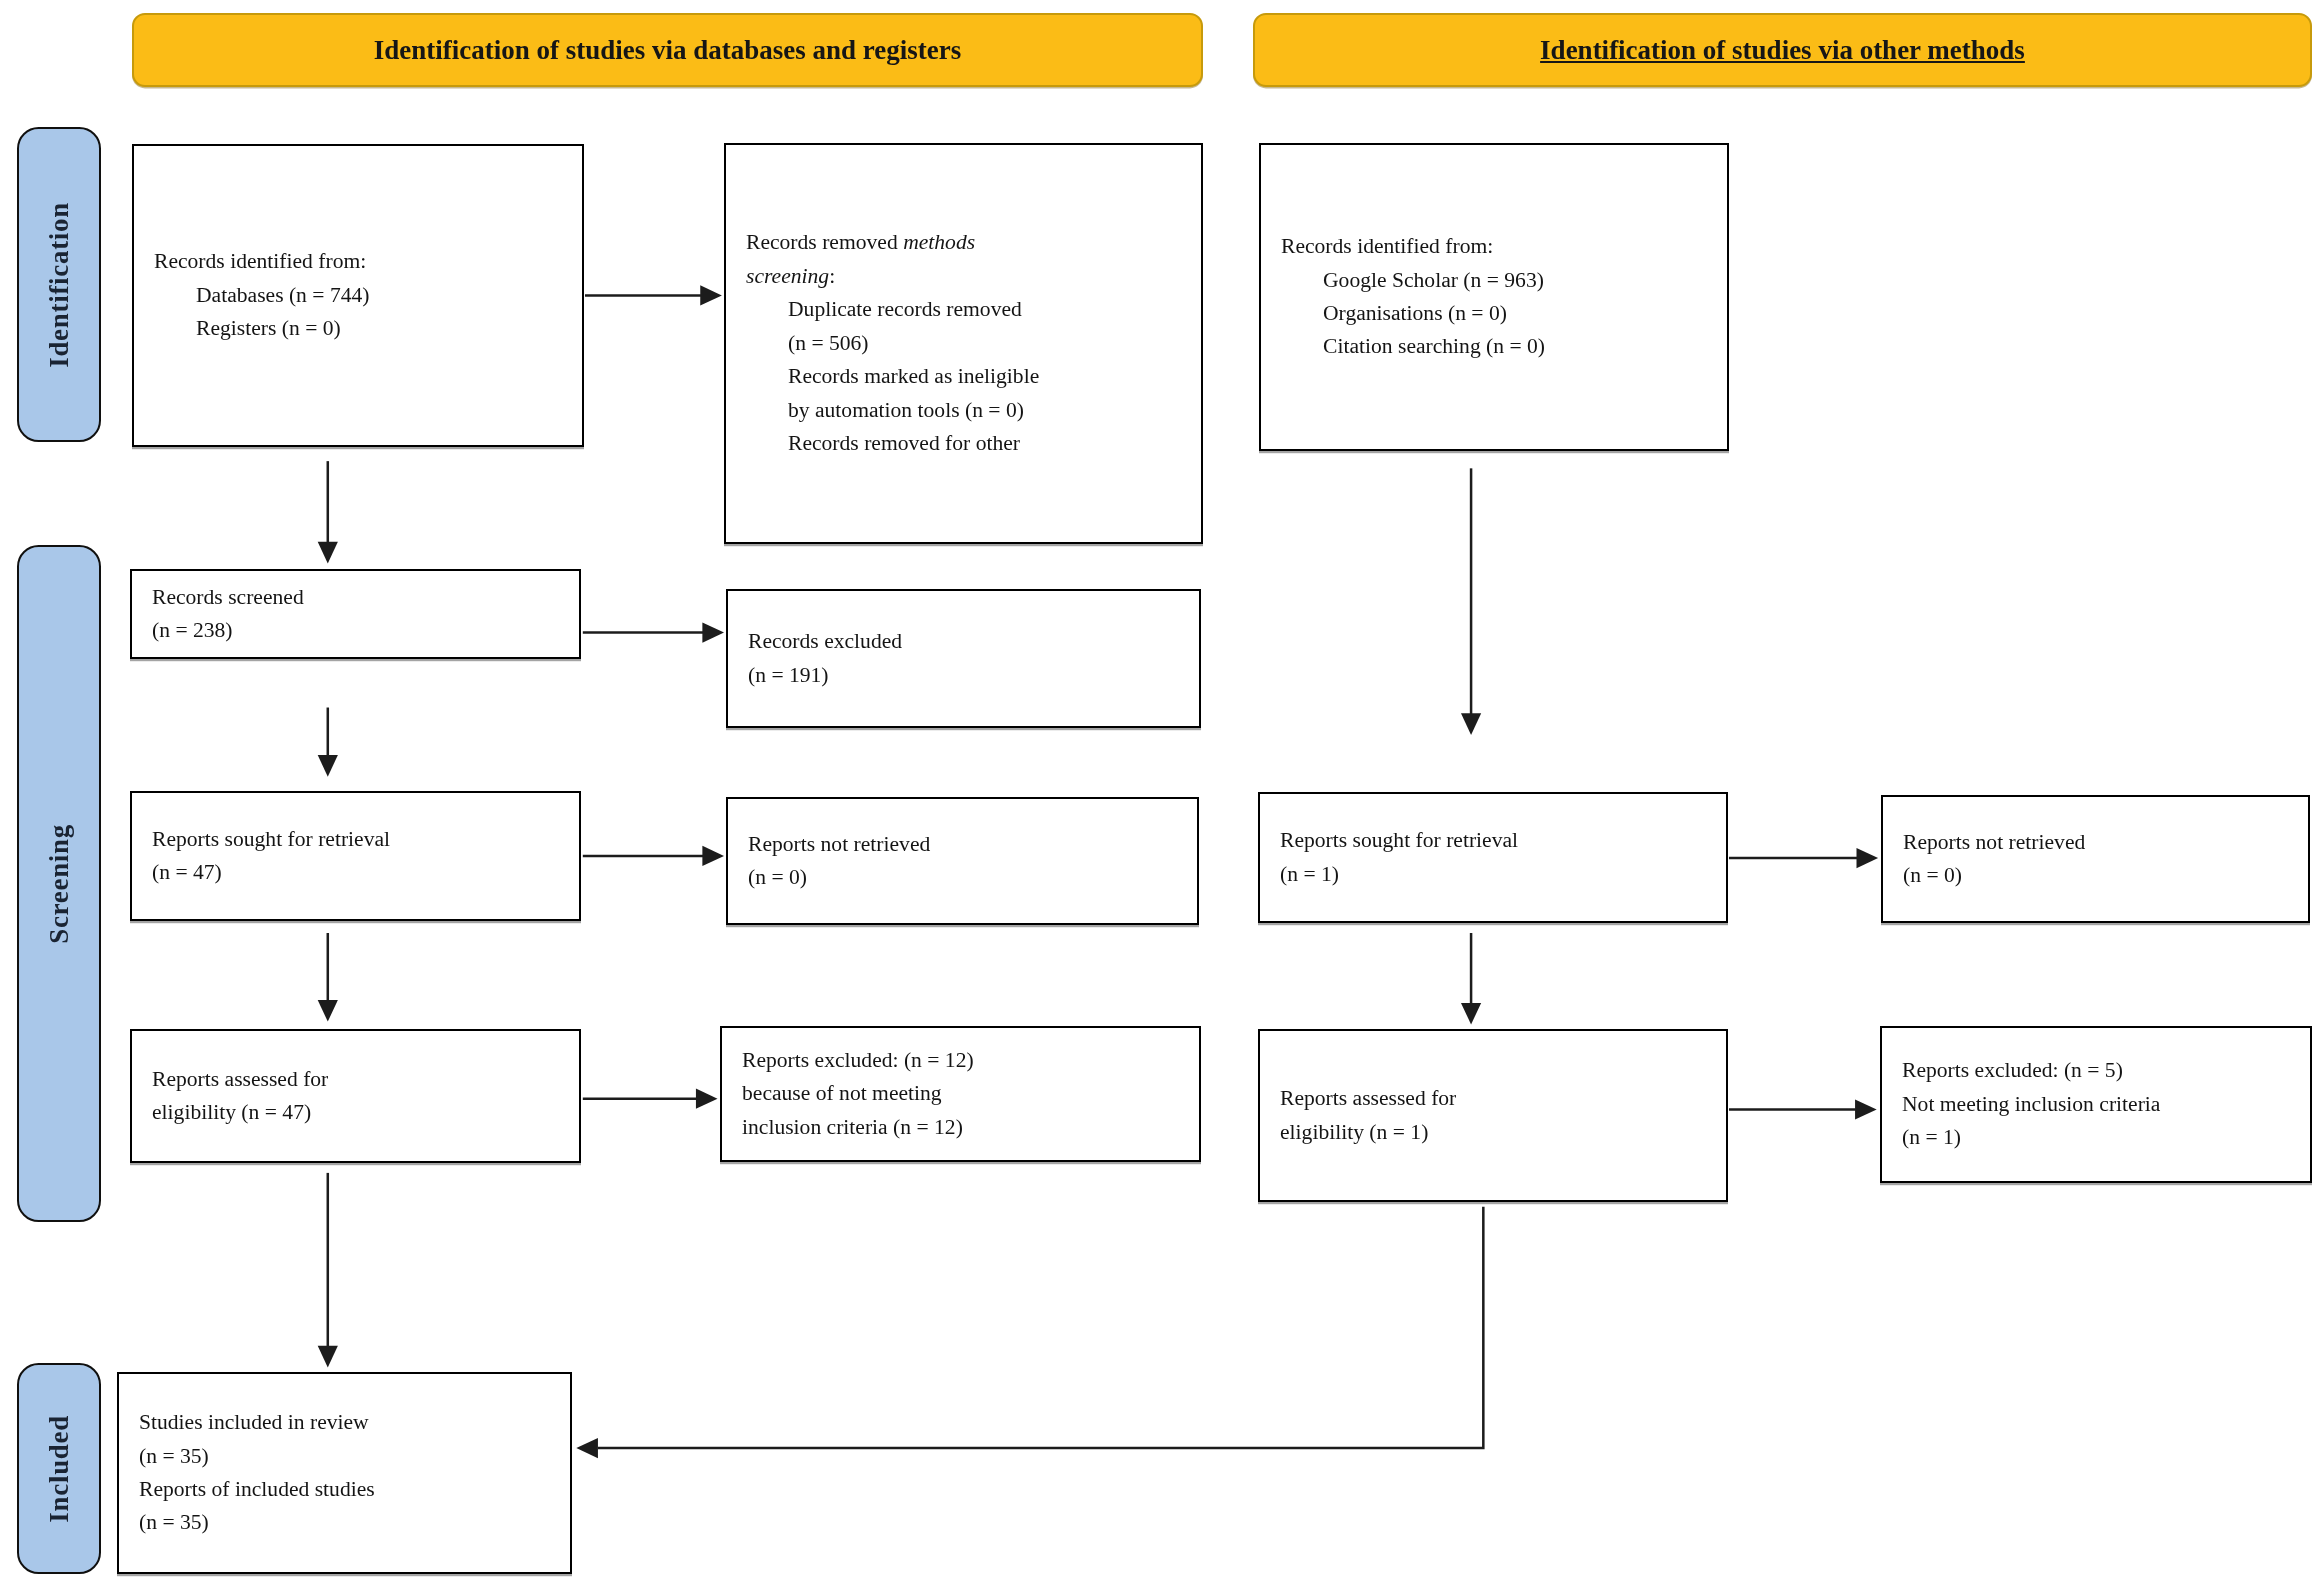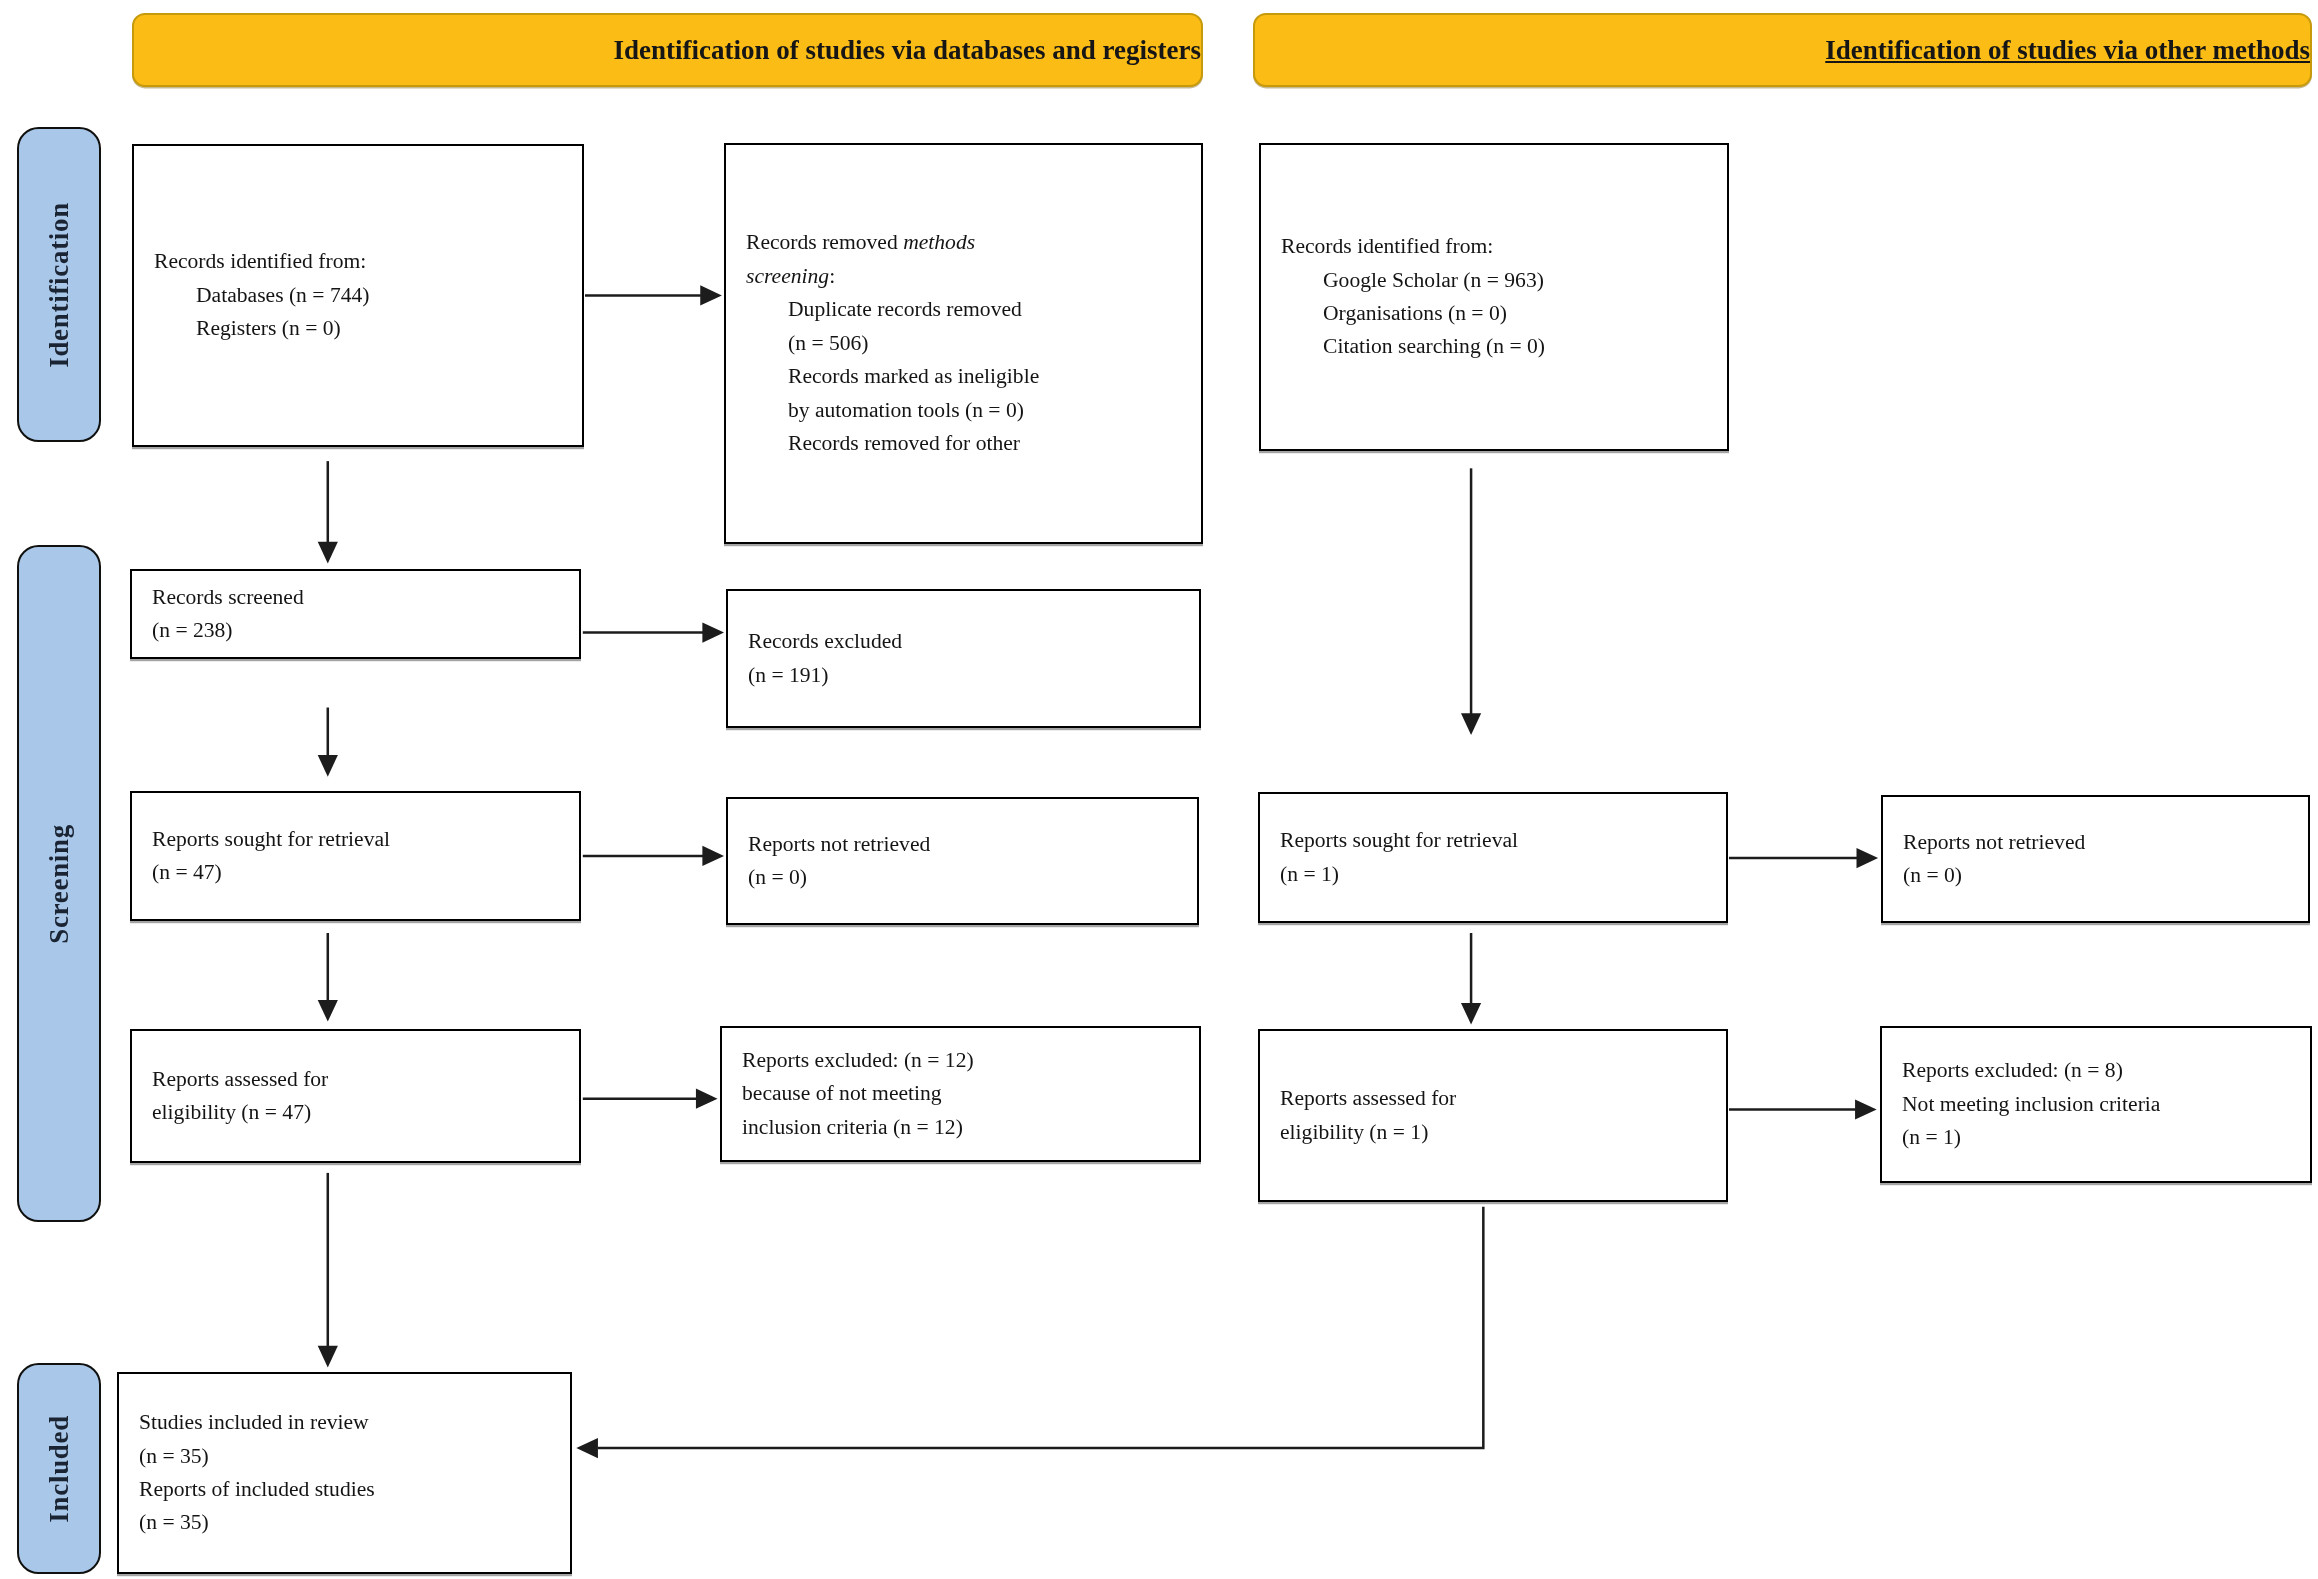--- a/index.html
+++ b/index.html
@@ -8,21 +8,21 @@
     position:relative;width:2319px;height:1580px;background:var(--background,#fff);
     font-family:"Liberation Serif","DejaVu Serif",serif;color:var(--text,#141414);
   }
   .arrows{position:absolute;left:0;top:0;width:2319px;height:1580px;pointer-events:none;}
   .arrows line,.arrows polyline{stroke:var(--arrow,#1c1c1c);stroke-width:3.5;fill:none;}
   .arrows polygon{fill:var(--arrow,#1c1c1c);stroke:none;}
 
   .hdr{
     position:absolute;background:var(--header_fill,#FBBC16);
     border:2.2px solid var(--header_border,#C79A0B);border-radius:13px;
-    display:flex;align-items:center;justify-content:flex-end;
+    display:flex;align-items:center;justify-content:center;
     font-weight:bold;font-size:27px;color:#161616;text-align:center;
     box-sizing:border-box;box-shadow:0 1.4px 0 rgba(130,100,10,.45);
   }
   .h-db{left:132px;top:13px;width:1071px;height:74px;}
   .h-other{left:1253px;top:13px;width:1059px;height:74px;text-decoration:underline;}
 
   .stage{
     position:absolute;background:var(--stage_fill,#A9C7E9);
     border:2.9px solid var(--stage_border,#10100f);border-radius:21.6px;
     display:flex;align-items:center;justify-content:center;box-sizing:border-box;
@@ -213,19 +213,19 @@
     <div>Reports assessed for</div>
     <div>eligibility (n = 1)</div>
   </div>
 
   <div class="box f1">
     <div>Reports not retrieved</div>
     <div>(n = 0)</div>
   </div>
 
   <div class="box f2">
-    <div>Reports excluded: (n = 8)</div>
+    <div>Reports excluded: (n = 5)</div>
     <div>Not meeting inclusion criteria</div>
     <div>(n = 1)</div>
   </div>
 
 </div>
 
 
 </body></html>

